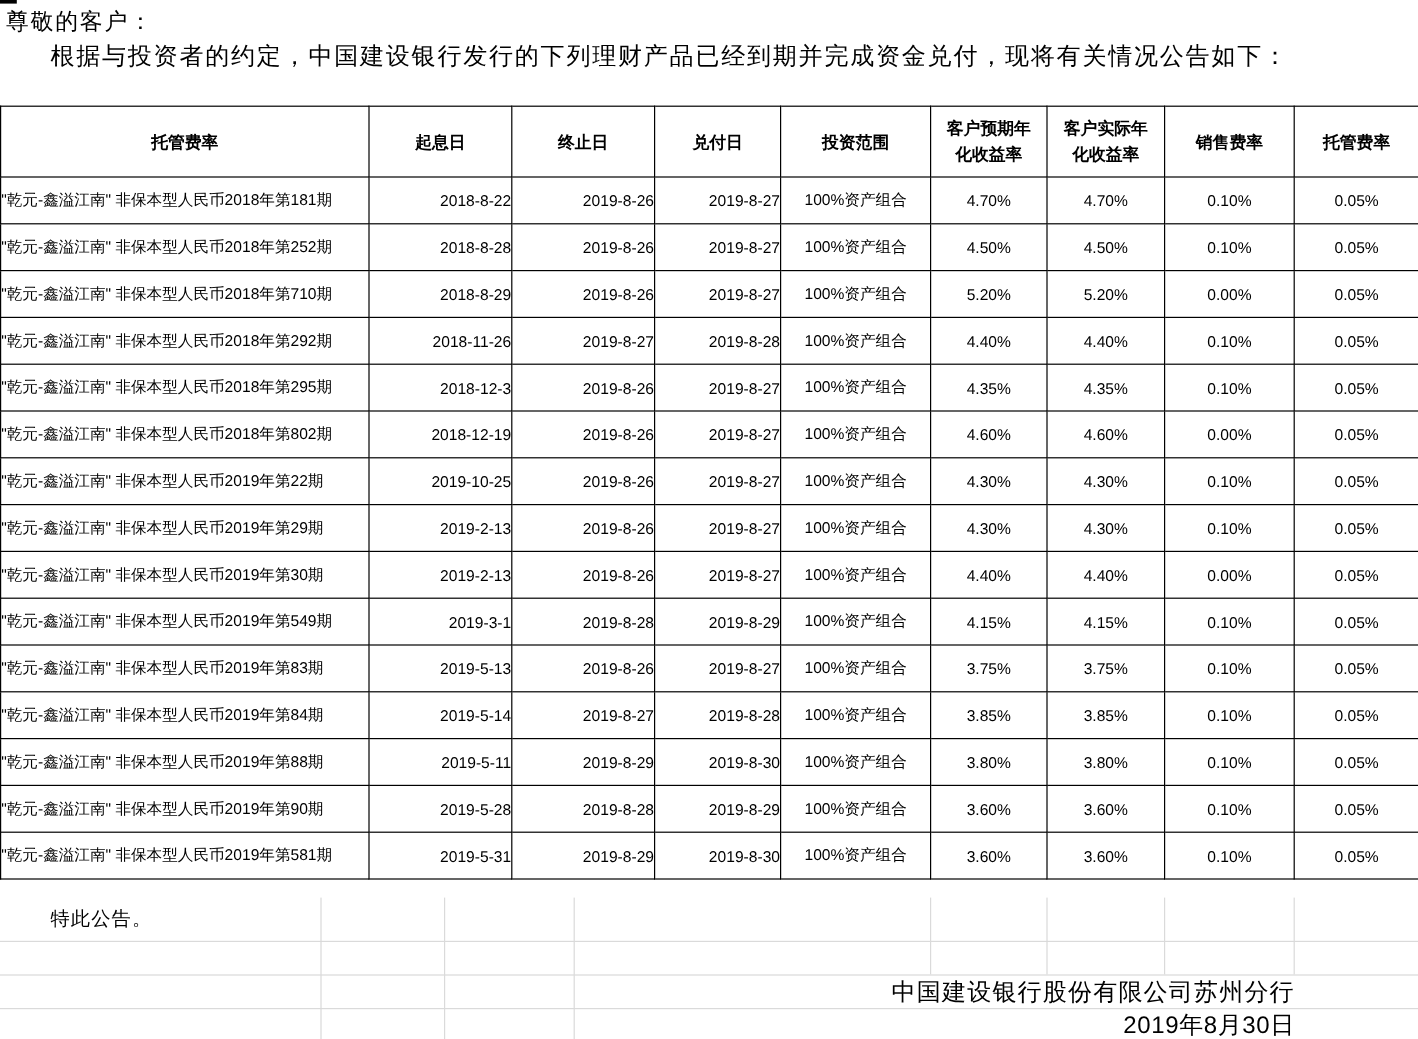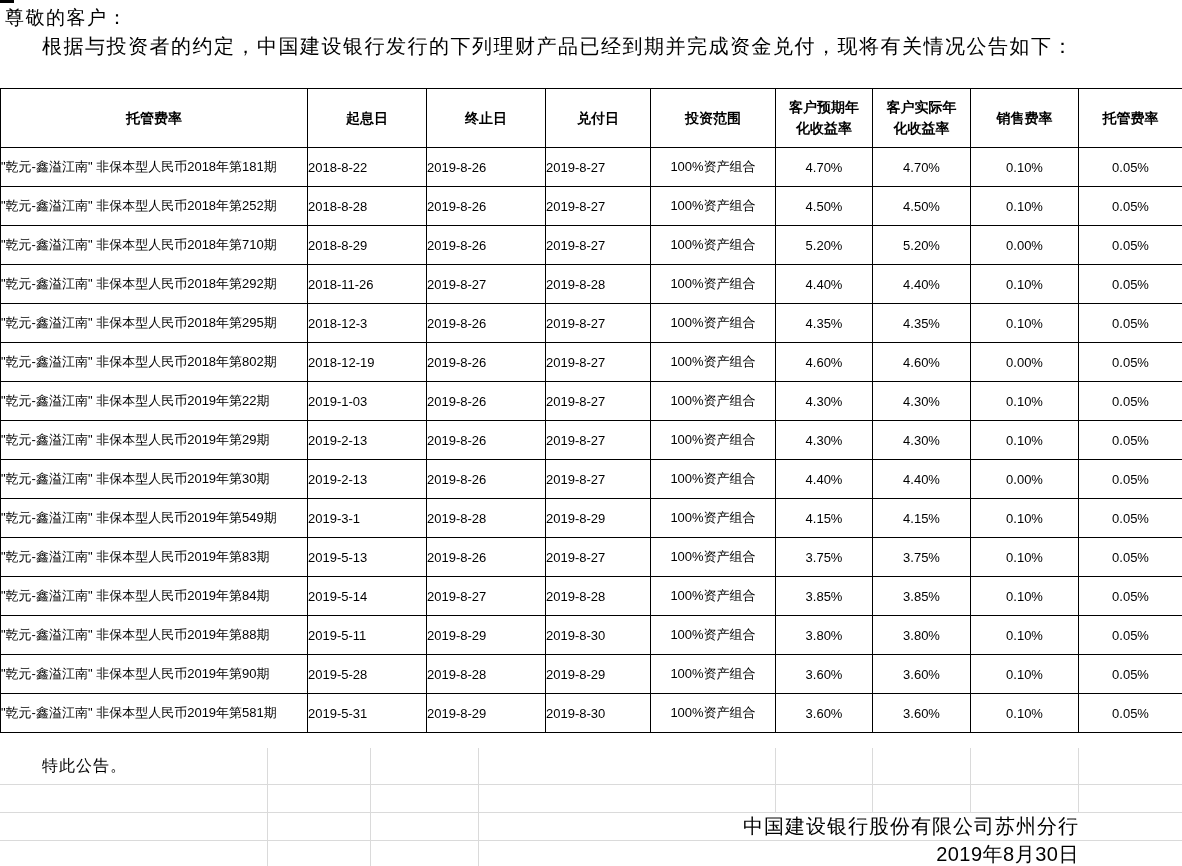--- a/index.html
+++ b/index.html
@@ -33,21 +33,21 @@
     overflow:hidden; white-space:nowrap;
     vertical-align:middle;
     padding:0;
   }
   table.products th {
     height:59px; font-size:14px; font-weight:bold;
     text-align:center; white-space:pre-line; line-height:1.5;
   }
   table.products td { height:39px; font-size:13px; }
   td.c-left   { text-align:left;  padding-left:8px; }
-  td.c-right  { padding-right:4px; }
+  td.c-right  { text-align:right; padding-right:4px; }
   td.c-center { text-align:center; }
 
   .after-area { position:absolute; top:748px; left:0; width:1086px; height:118px; }
   .closing-line { position:absolute; top:8px; left:42px; font-size:16px; letter-spacing:1px; }
   .hline { position:absolute; left:0; width:1182px; height:1px; background:#dadada; }
   .vline { position:absolute; top:0; width:1px; background:#dadada; }
   .sig-org  { position:absolute; top:65px; right:7px; font-size:20px; letter-spacing:1px; white-space:nowrap; }
   .sig-date { position:absolute; top:93px; right:7px; font-size:20px; letter-spacing:0.5px; white-space:nowrap; }
 </style>
 </head>
@@ -149,21 +149,21 @@
           <td class="c-right">2019-8-26</td>
           <td class="c-right">2019-8-27</td>
           <td class="c-center">100%资产组合</td>
           <td class="c-center">4.60%</td>
           <td class="c-center">4.60%</td>
           <td class="c-center">0.00%</td>
           <td class="c-center">0.05%</td>
         </tr>
         <tr>
           <td class="c-left">"乾元-鑫溢江南" 非保本型人民币2019年第22期</td>
-          <td class="c-right">2019-1-03</td>
+          <td class="c-right">2019-10-25</td>
           <td class="c-right">2019-8-26</td>
           <td class="c-right">2019-8-27</td>
           <td class="c-center">100%资产组合</td>
           <td class="c-center">4.30%</td>
           <td class="c-center">4.30%</td>
           <td class="c-center">0.10%</td>
           <td class="c-center">0.05%</td>
         </tr>
         <tr>
           <td class="c-left">"乾元-鑫溢江南" 非保本型人民币2019年第29期</td>

